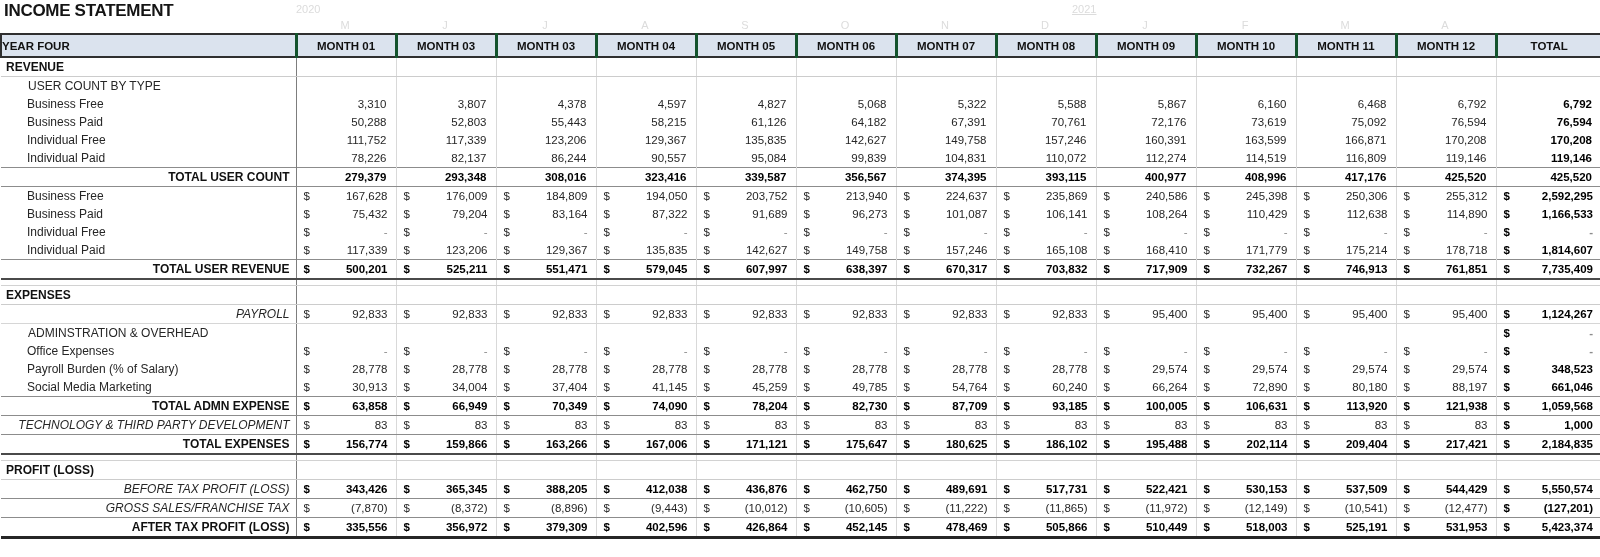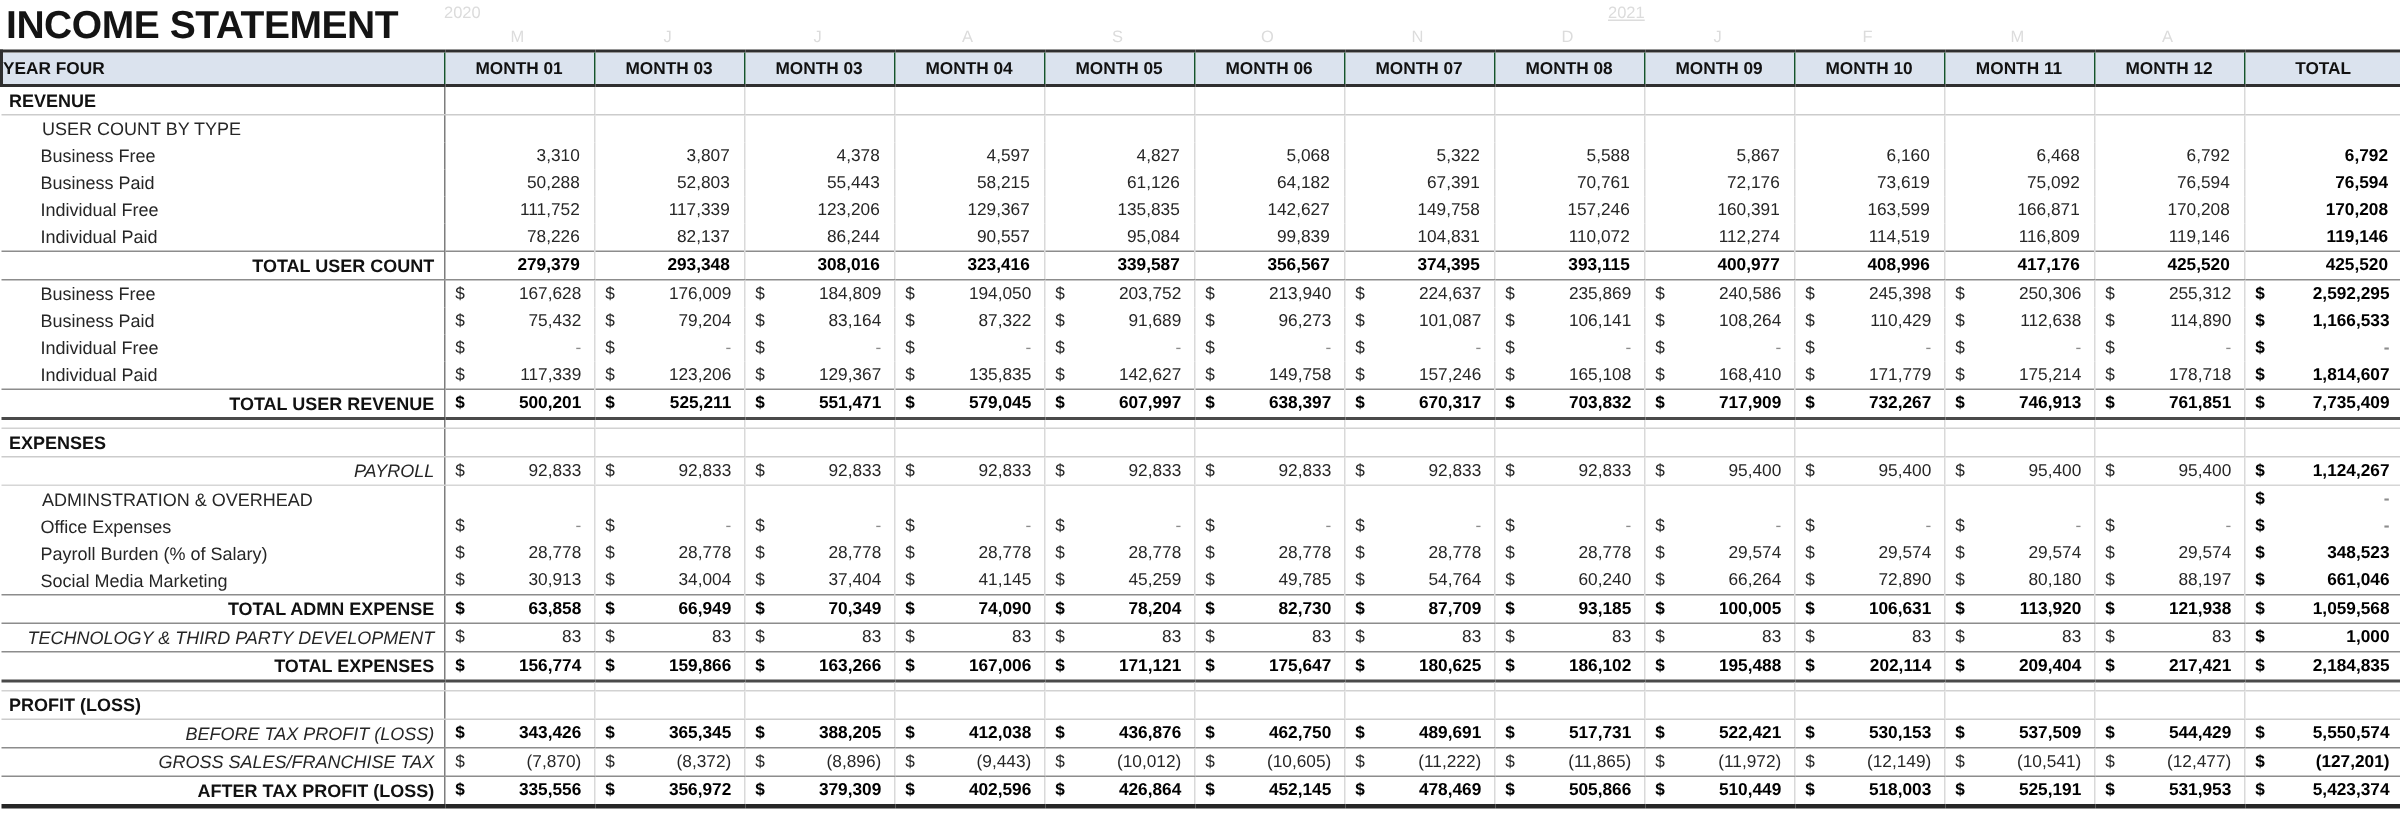--- a/index.html
+++ b/index.html
@@ -1,38 +1,38 @@
 <!DOCTYPE html>
 <html><head>
 <meta charset="utf-8">
 <style>
   html,body{margin:0;padding:0;background:#ffffff;}
   body{font-family:"Liberation Sans", sans-serif;}
   .sheet{position:relative;width:1600px;height:557px;background:#fff;overflow:hidden;}
 
   
   .titlebar{position:relative;height:33px;}
-  .page-title{position:absolute;left:4px;top:1px;margin:0;font-size:26px;font-weight:700;
+  .page-title{position:absolute;left:4px;top:1px;margin:0;font-size:17px;font-weight:700;
     color:#141414;letter-spacing:-0.3px;white-space:nowrap;}
   .ghost{position:absolute;color:#dcdcdc;font-size:11px;font-weight:400;pointer-events:none;}
   .ghost.year{top:3px;}
   .g2020{left:296px;}
   .g2021{left:1072px;text-decoration:underline;}
   .ghost.initial{top:19px;width:100px;text-align:center;}
 
   
   table{border-collapse:collapse;table-layout:fixed;width:1600px;font-size:11.5px;color:#262626;}
   col.c-label{width:295px;}
   col.c-m{width:100px;}
   col.c-tot{width:105px;}
   td,th{padding:0;height:18px;overflow:hidden;white-space:nowrap;vertical-align:middle;}
 
   thead th{background:#dbe3ee;border-top:2px solid #2f2f2f;border-bottom:2px solid #2f2f2f;
     font-size:11.5px;font-weight:700;color:#111;height:21px;text-align:center;}
-  thead th + th{border-left:1px solid #14532d;}
+  thead th + th{border-left:3px solid #14532d;}
   thead th.lab-h{text-align:left;padding-left:0;border-left:2px solid #2f2f2f;}
 
   tbody td.lab{text-align:left;padding-left:5px;border-right:1px solid #7d7d7d;font-size:12px;}
   tbody td.lab.sec{font-weight:700;color:#111;}
   tbody td.lab.sub{padding-left:27px;}
   tbody td.lab.item{padding-left:26px;}
   tbody td.lab.r{text-align:right;padding-right:6px;padding-left:0;font-style:italic;}
   tbody td.lab.rb{text-align:right;padding-right:6px;padding-left:14px;font-weight:700;color:#111;}
 
   tbody td.val{border-left:1px solid #d9d9d9;}

